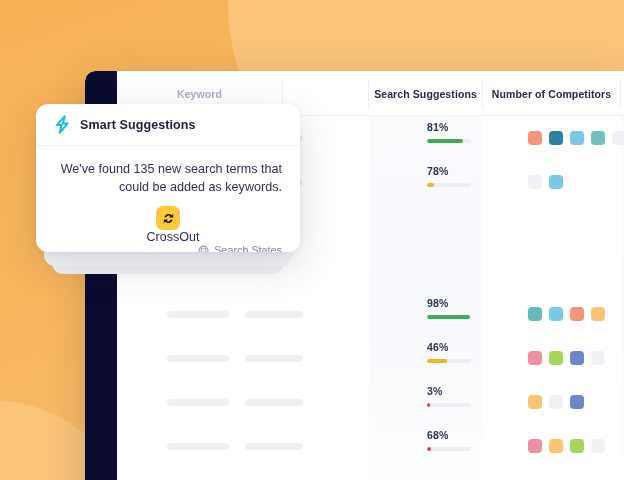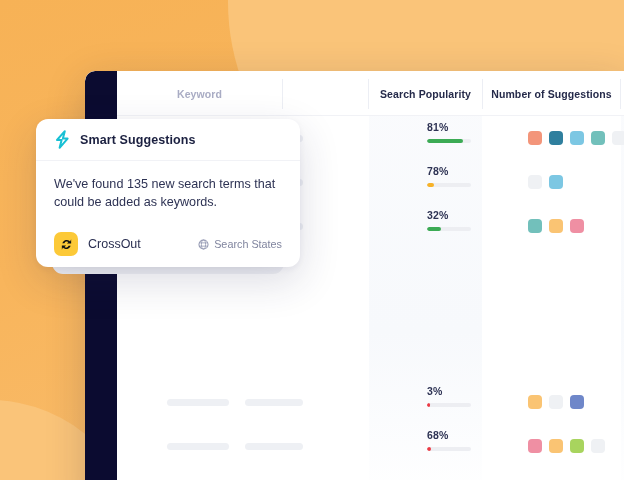--- a/index.html
+++ b/index.html
@@ -125,40 +125,40 @@
 
   
   .stack-card {
     position: absolute; background: #eef0f3; border-radius: 12px;
   }
   #stack2 { left: 52px; top: 252px; width: 232px; height: 22px; background:#f2f3f6; }
   #stack1 { left: 44px; top: 244px; width: 248px; height: 22px; background:#f7f8fa; }
 
   
   #smart-card {
-    position: absolute; left: 36px; top: 119px;
+    position: absolute; left: 36px; top: 104px;
     width: 264px; height: 148px;
     background: #ffffff;
     border-radius: 12px;
     box-shadow: 0 14px 40px rgba(40,35,80,.16), 0 2px 6px rgba(40,35,80,.06);
     overflow: hidden;
   }
   #smart-head {
     height: 42px; display: flex; align-items: center;
     padding: 0 0 0 18px; gap: 9px;
     border-bottom: 1px solid #f1f2f6;
   }
   #smart-title { font-size: 12.5px; font-weight: bold; color: #1b2040; letter-spacing: .1px; }
   #smart-body { padding: 14px 18px 0 18px; }
   #smart-msg {
-    font-size: 12.6px; color: #2e3354; line-height: 1.45;
+    font-size: 12.6px; color: #2e3354; line-height: 1.45; text-align: right;
   }
   #smart-footer {
     position: absolute; left: 0; bottom: 0; width: 264px; height: 46px;
-    display: flex; align-items: center; padding: 0 18px;
+    display: flex; align-items: center; padding: 0 18px; flex-direction: column;
   }
   #brand-logo {
     width: 24px; height: 24px; border-radius: 7px;
     background: #fcc938;
     display: flex; align-items: center; justify-content: center;
     flex: 0 0 auto;
   }
   #brand-name {
     margin-left: 10px; font-size: 12.5px; color: #2b3052;
   }
@@ -185,22 +185,22 @@
       <div class="col-tint" id="tint-pop"></div>
       <div class="col-tint" id="tint-rank"></div>
 
       <div id="table-header">
         <div class="vdiv" style="left:165px"></div>
         <div class="vdiv" style="left:251px"></div>
         <div class="vdiv" style="left:365px"></div>
         <div class="vdiv" style="left:503px"></div>
 
         <div class="col-head muted c-keyword">Keyword</div>
-        <div class="col-head dark c-pop">Search Popularity</div>
-        <div class="col-head dark c-comp">Number of Suggestions</div>
+        <div class="col-head dark c-pop">Search Suggestions</div>
+        <div class="col-head dark c-comp">Number of Competitors</div>
         <div class="col-head dark c-rank">Organic Rank</div>
       </div>
 
       <div id="rows">
           <div class="row" style="top: 0px; text-align: right;">
             <div class="skel k" style="top: 19px;"></div>
             <div class="skel c" style="top: 19px;"></div>
             <div class="pop-cell">
               <div class="pop-val">81%</div>
               <div class="pop-track">
@@ -224,35 +224,53 @@
               <div class="pop-track">
                 <div class="pop-fill" style="width: 15%; background: rgb(247, 178, 40);"></div>
               </div>
             </div>
             <div class="comp-cell">
               <span class="swatch" style="background: rgb(239, 241, 244);"></span>
               <span class="swatch" style="background: rgb(124, 199, 227);"></span>
             </div>
             <div class="rank-cell">2300</div>
           </div>
-          <div class="row" style="top: 88px;">
-            <div class="skel k" style="top: 19px;"></div>
-            <div class="skel c" style="top: 19px;"></div>
-            <div class="pop-cell">
-              <div class="pop-val">32%</div>
-              <div class="pop-track">
-                <div class="pop-fill" style="width: 32%; background: rgb(60, 171, 85);"></div>
-              </div>
-            </div>
-            <div class="comp-cell">
-              <span class="swatch" style="background: rgb(114, 192, 187);"></span>
+          <div class="row" style="top: 176px;">
+            <div class="skel k" style="top: 19px;"></div>
+            <div class="skel c" style="top: 19px;"></div>
+            <div class="pop-cell">
+              <div class="pop-val">98%</div>
+              <div class="pop-track">
+                <div class="pop-fill" style="width: 98%; background: rgb(60, 171, 85);"></div>
+              </div>
+            </div>
+            <div class="comp-cell">
+              <span class="swatch" style="background: rgb(99, 189, 182);"></span>
+              <span class="swatch" style="background: rgb(124, 199, 227);"></span>
+              <span class="swatch" style="background: rgb(243, 149, 122);"></span>
               <span class="swatch" style="background: rgb(250, 196, 115);"></span>
+            </div>
+            <div class="rank-cell">88</div>
+          </div>
+          <div class="row" style="top: 220px;">
+            <div class="skel k" style="top: 19px;"></div>
+            <div class="skel c" style="top: 19px;"></div>
+            <div class="pop-cell">
+              <div class="pop-val">46%</div>
+              <div class="pop-track">
+                <div class="pop-fill" style="width: 46%; background: rgb(247, 178, 40);"></div>
+              </div>
+            </div>
+            <div class="comp-cell">
               <span class="swatch" style="background: rgb(239, 143, 163);"></span>
-            </div>
-            <div class="rank-cell">67</div>
+              <span class="swatch" style="background: rgb(168, 212, 94);"></span>
+              <span class="swatch" style="background: rgb(111, 135, 201);"></span>
+              <span class="swatch" style="background: rgb(239, 241, 244);"></span>
+            </div>
+            <div class="rank-cell">1287</div>
           </div>
           <div class="row" style="top: 264px;">
             <div class="skel k" style="top: 19px;"></div>
             <div class="skel c" style="top: 19px;"></div>
             <div class="pop-cell">
               <div class="pop-val">3%</div>
               <div class="pop-track">
                 <div class="pop-fill" style="width: 6%; background: rgb(236, 58, 68);"></div>
               </div>
             </div>

